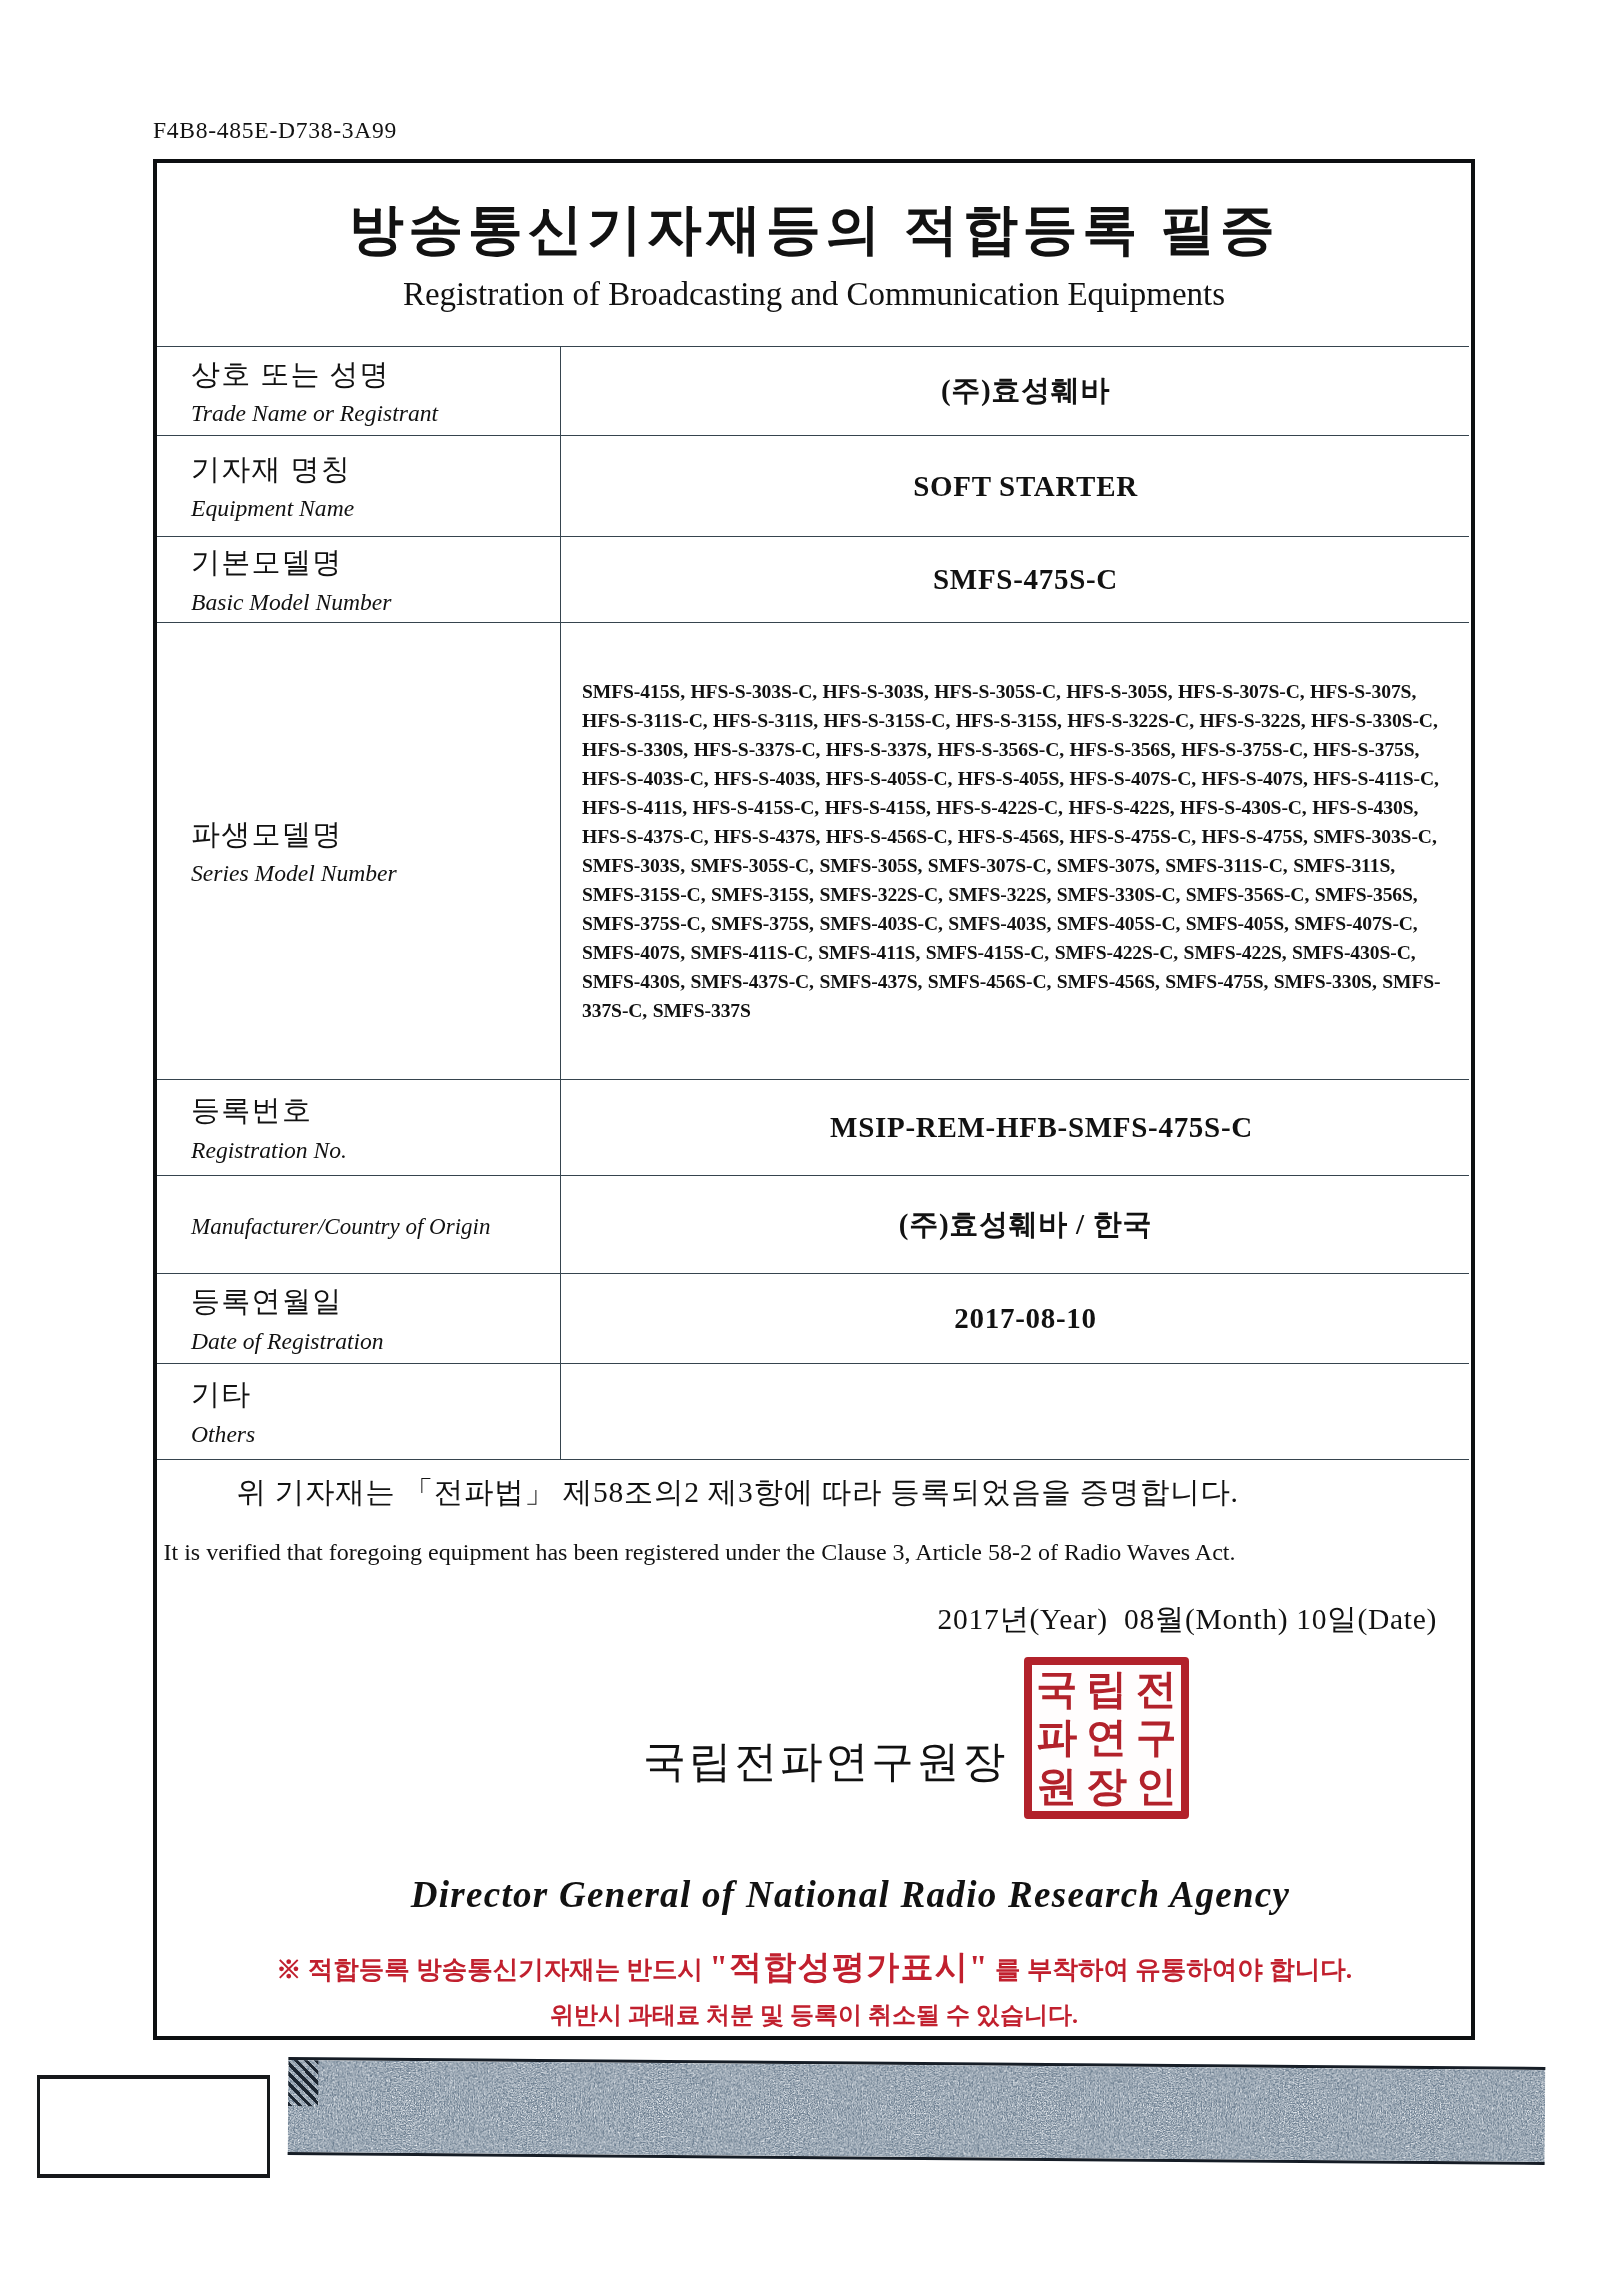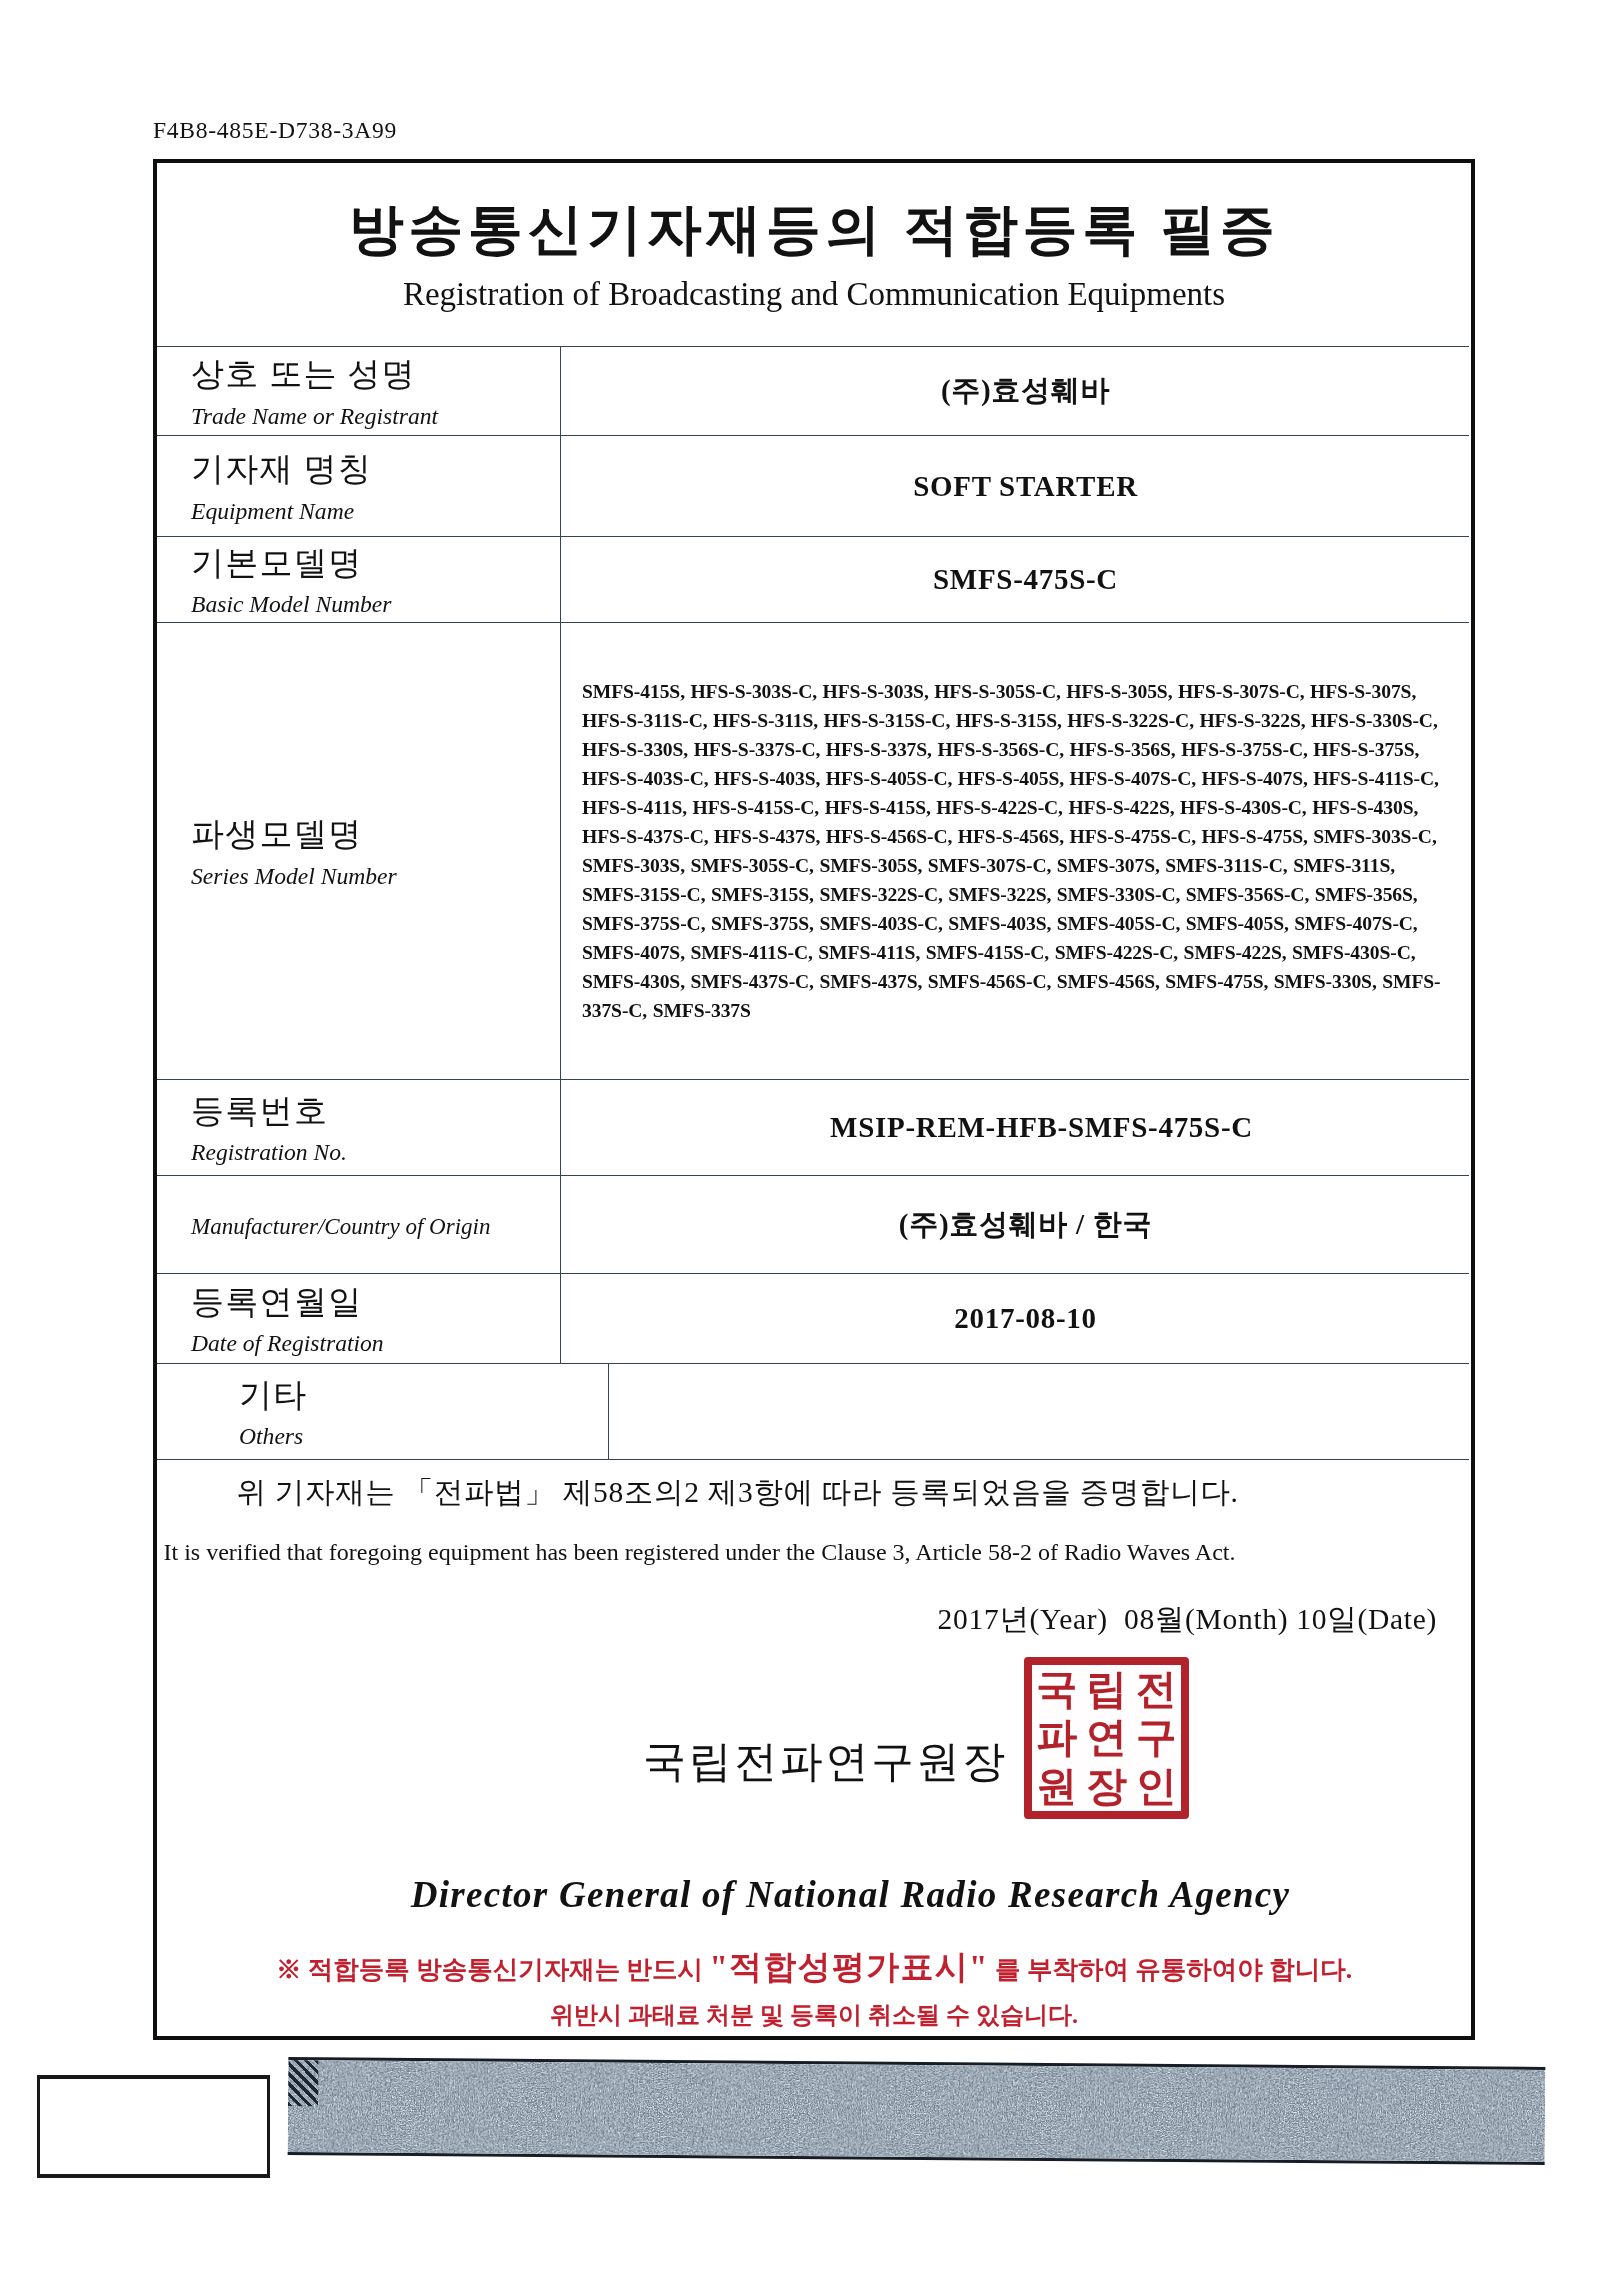--- a/index.html
+++ b/index.html
@@ -17,25 +17,25 @@
   .title-ko{top:30px;left:0;width:100%;text-align:center;font-size:55px;font-weight:bold;letter-spacing:4.6px;}
   .title-en{top:113px;left:0;width:100%;text-align:center;font-size:33px;letter-spacing:0px;}
 
   
   .table{top:183px;left:0;width:1312px;}
   .row{display:flex;border-top:1.3px solid #36444e;box-sizing:border-box;}
   .row:last-child{border-bottom:1.3px solid #36444e;}
   .cell-l{width:404px;box-sizing:border-box;border-right:1.3px solid #36444e;
           display:flex;flex-direction:column;justify-content:center;padding-left:34px;}
   .cell-v{flex:1;display:flex;align-items:center;padding-left:21px;box-sizing:border-box;justify-content:center;}
-  .lab-ko{font-size:33px;letter-spacing:1.3px;}
+  .lab-ko{font-size:29px;letter-spacing:1.3px;}
   .lab-en{font-size:23.6px;font-style:italic;margin-top:5.2px;}
   .val{font-size:29px;font-weight:bold;letter-spacing:0.7px;}
   .r1{height:89px;}.r2{height:101px;}.r3{height:86px;}.r4{height:457px;}
-  .r5{height:96px;gap:32px;}.r6{height:98px;}.r7{height:90px;}.r8{height:97px;padding-left:48px;}
+  .r5{height:96px;gap:32px;}.r6{height:98px;}.r7{height:90px;}.r8{height:97px;}
   .r4 .cell-v{padding:13px 14.4px 13px 21px;}
   .series{font-size:19.6px;font-weight:bold;line-height:29px;letter-spacing:-0.1px;word-spacing:0.7px;}
   .r6 .lab-ko{font-size:31px;letter-spacing:0;}
   .r6 .lab-en{font-size:23px;}
 
   
   .statement{top:1306px;left:6.5px;width:1299px;}
   .st-ko{font-size:29.5px;letter-spacing:0.7px;padding-left:73px;line-height:47px;}
   .st-en{font-size:24px;line-height:55px;width:1263px;margin-top:9.2px;}
 

